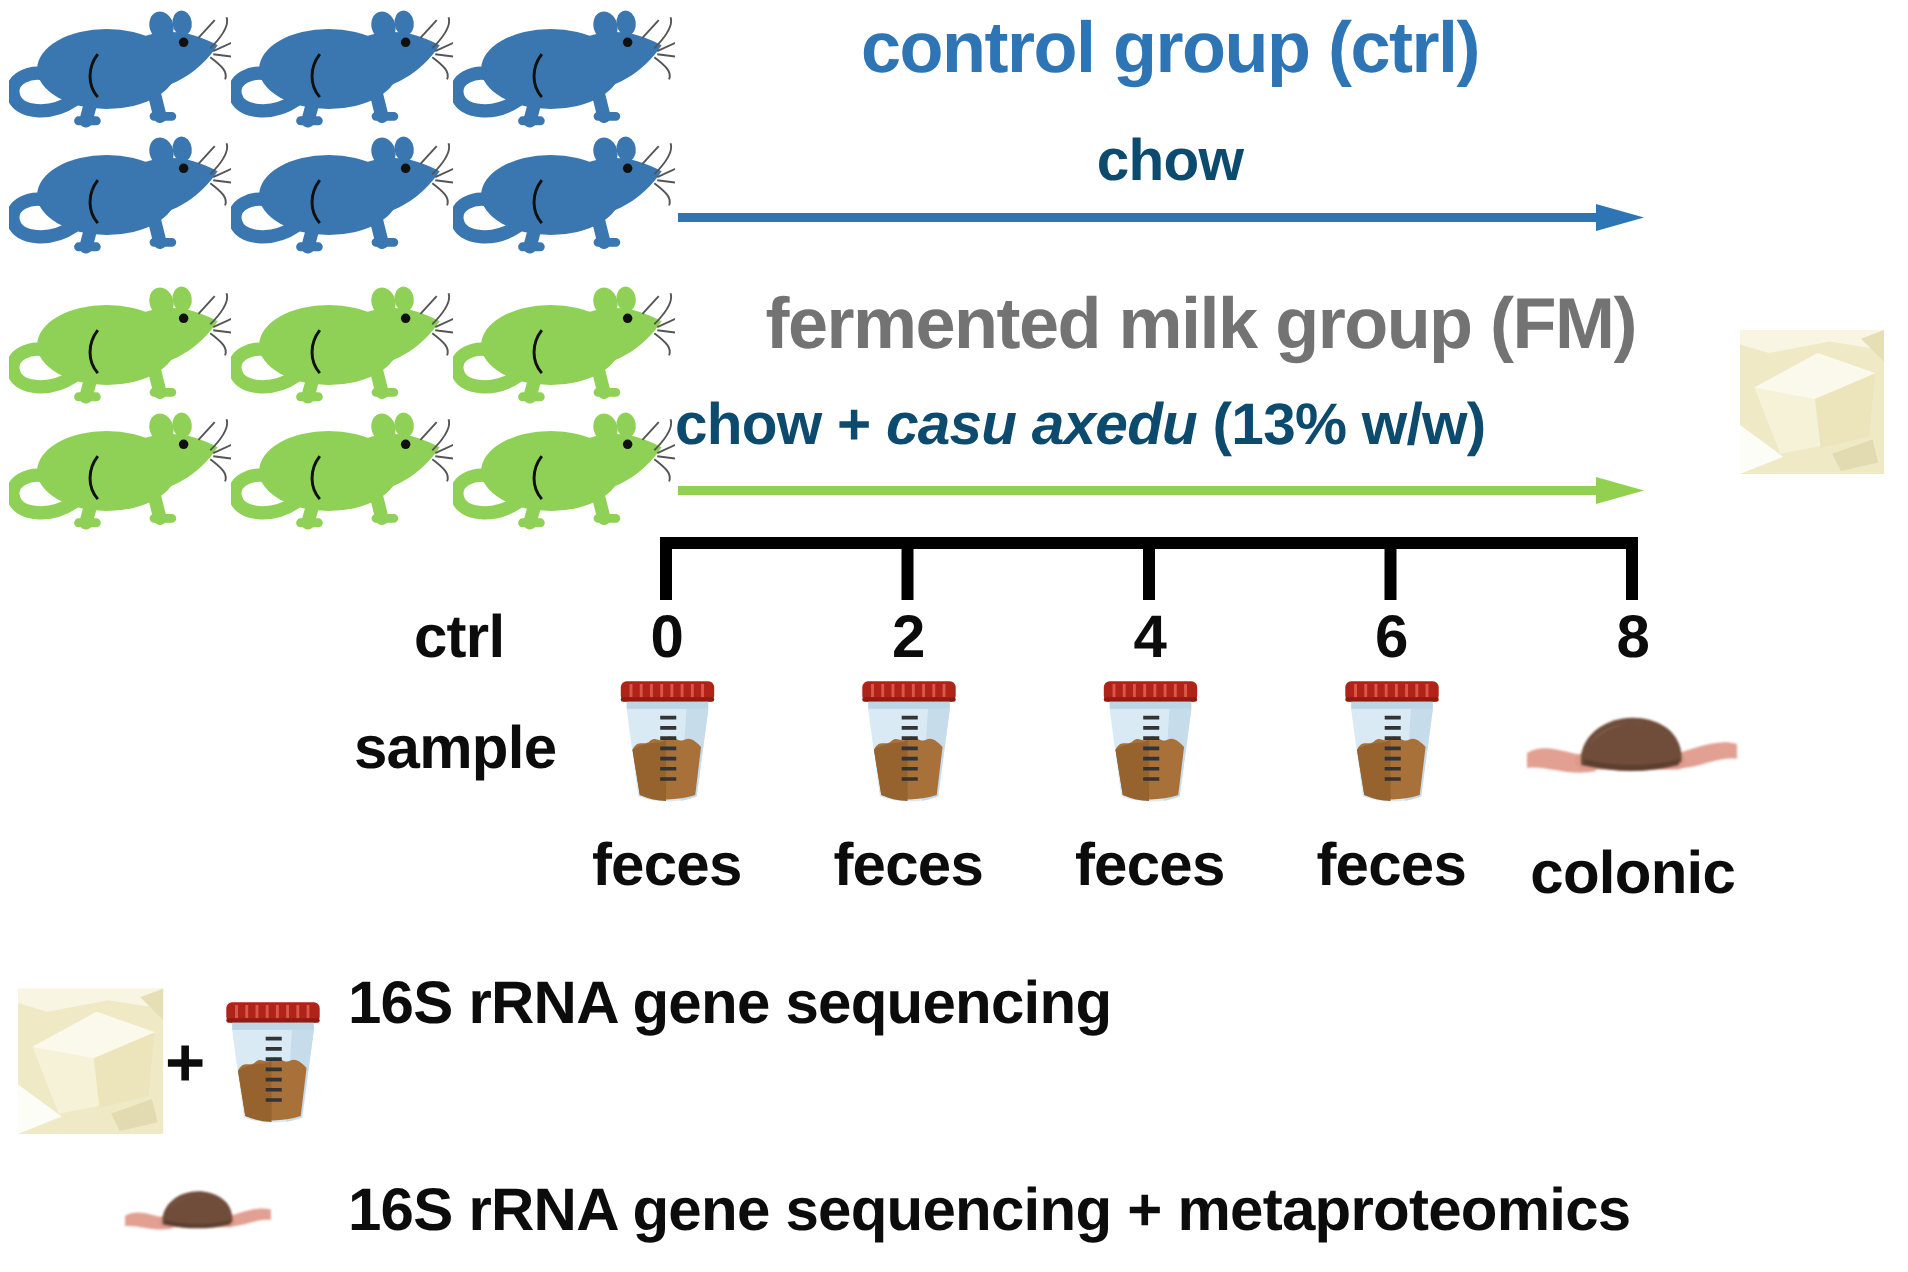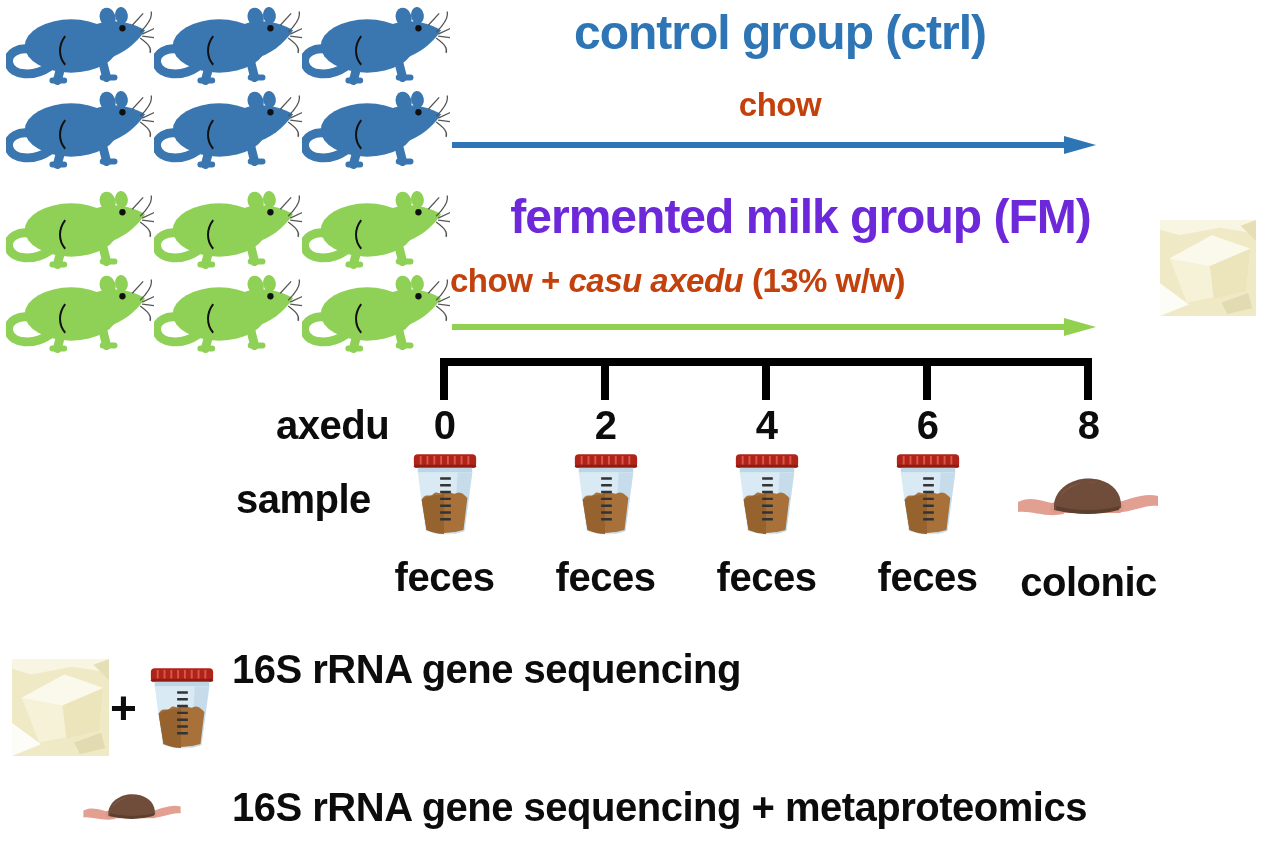--- a/index.html
+++ b/index.html
@@ -2,21 +2,21 @@
 <html><head>
 <meta charset="utf-8">
 <style>
   html,body{margin:0;padding:0;background:#fff;}
   #figure{
     position:relative;width:1272px;height:848px;background:#fff;overflow:hidden;
     font-family:"Liberation Sans","DejaVu Sans",sans-serif;font-weight:700;color:#111;
   }
   .abs{position:absolute;}
   .ttl{font-size:48px;letter-spacing:-1px;line-height:1.05;text-align:center;white-space:nowrap;}
-  .sub{font-size:33px;letter-spacing:-0.5px;line-height:1.05;white-space:nowrap;color:#c2410c;}
+  .sub{font-size:39px;letter-spacing:-0.5px;line-height:1.05;white-space:nowrap;color:#0c4a6e;}
   .lbl{font-size:40px;letter-spacing:-0.5px;line-height:1.05;color:#0c0c0c;white-space:nowrap;}
   em{}
   
   .mice-grid{display:grid;grid-template-columns:repeat(3,148px);grid-auto-rows:84px;}
   .mouse{width:148px;height:84px;}
   .mouse-svg{width:100%;height:100%;fill:currentColor;display:block;}
   
   .arrow-svg{display:block;width:648px;height:22px;}
   
   .bracket-svg{display:block;width:652px;height:42px;}
@@ -159,38 +159,38 @@
           <use href="#mouse-symbol"></use>
         </svg>
       </div>
       <div class="mouse">
         <svg class="mouse-svg" viewBox="0 0 150 84" aria-hidden="true">
           <use href="#mouse-symbol"></use>
         </svg>
       </div>
     </div>
 
-  <div class="abs ttl" style="left: 443px; top: 192px; width: 715px; color: #6d28d9;">fermented milk group (FM)</div>
+  <div class="abs ttl" style="left: 443px; top: 192px; width: 715px; color: #737373;">fermented milk group (FM)</div>
   <div class="abs sub" style="left:450px;top:264px;width:660px;">
     <span>chow + </span><em>casu axedu</em><span> (13% w/w)</span>
   </div>
   <svg class="abs arrow-svg" style="left: 450px; top: 316px; color: rgb(146, 208, 80);" viewBox="0 0 648 22">
     <line x1="2" y1="11" x2="620" y2="11" stroke="currentColor" stroke-width="6"></line>
     <path d="M614 2 L646 11 L614 20 Z" fill="currentColor"></path>
   </svg>
 
   <svg class="abs cheese-svg" style="left:1160px;top:220px;width:96px;height:96px;" viewBox="0 0 100 100">
     <use href="#cheese-symbol"></use>
   </svg>
 
   <svg class="abs bracket-svg" style="left:440px;top:358px;" viewBox="0 0 652 42">
     <path d="M4 42 V4 H648 V42 M165 4 V42 M326 4 V42 M487 4 V42" stroke="#000" stroke-width="8" fill="none"></path>
   </svg>
 
-  <div class="abs lbl" style="left:276px;top:404px;">axedu</div>
+  <div class="abs lbl" style="left:276px;top:404px;">ctrl</div>
   <div class="abs cols5" style="left:364px;top:404px;">
     <div class="lbl">0</div>
     <div class="lbl">2</div>
     <div class="lbl">4</div>
     <div class="lbl">6</div>
     <div class="lbl">8</div>
   </div>
 
   <div class="abs lbl" style="left:236px;top:478px;">sample</div>
   <div class="abs cols4" style="left:364px;top:452px;">

